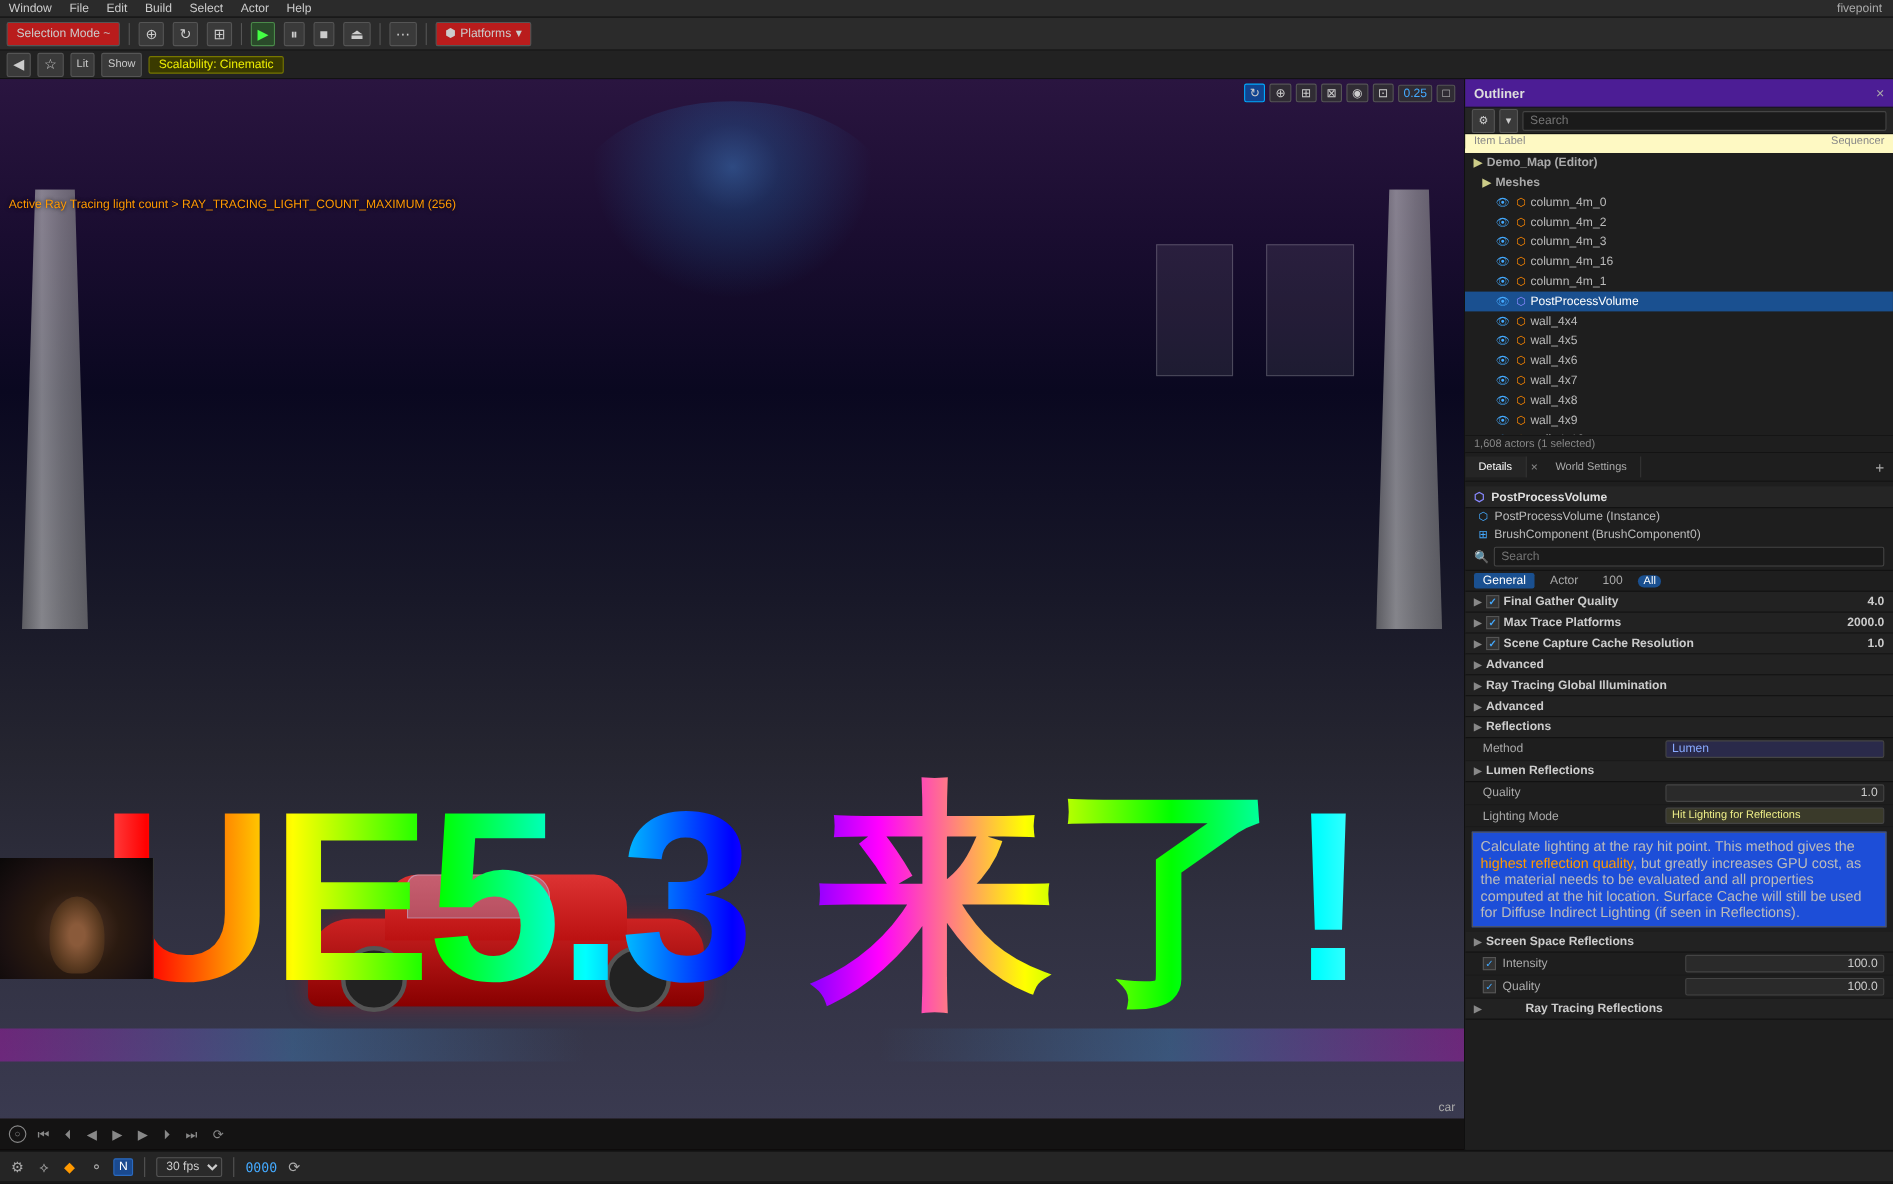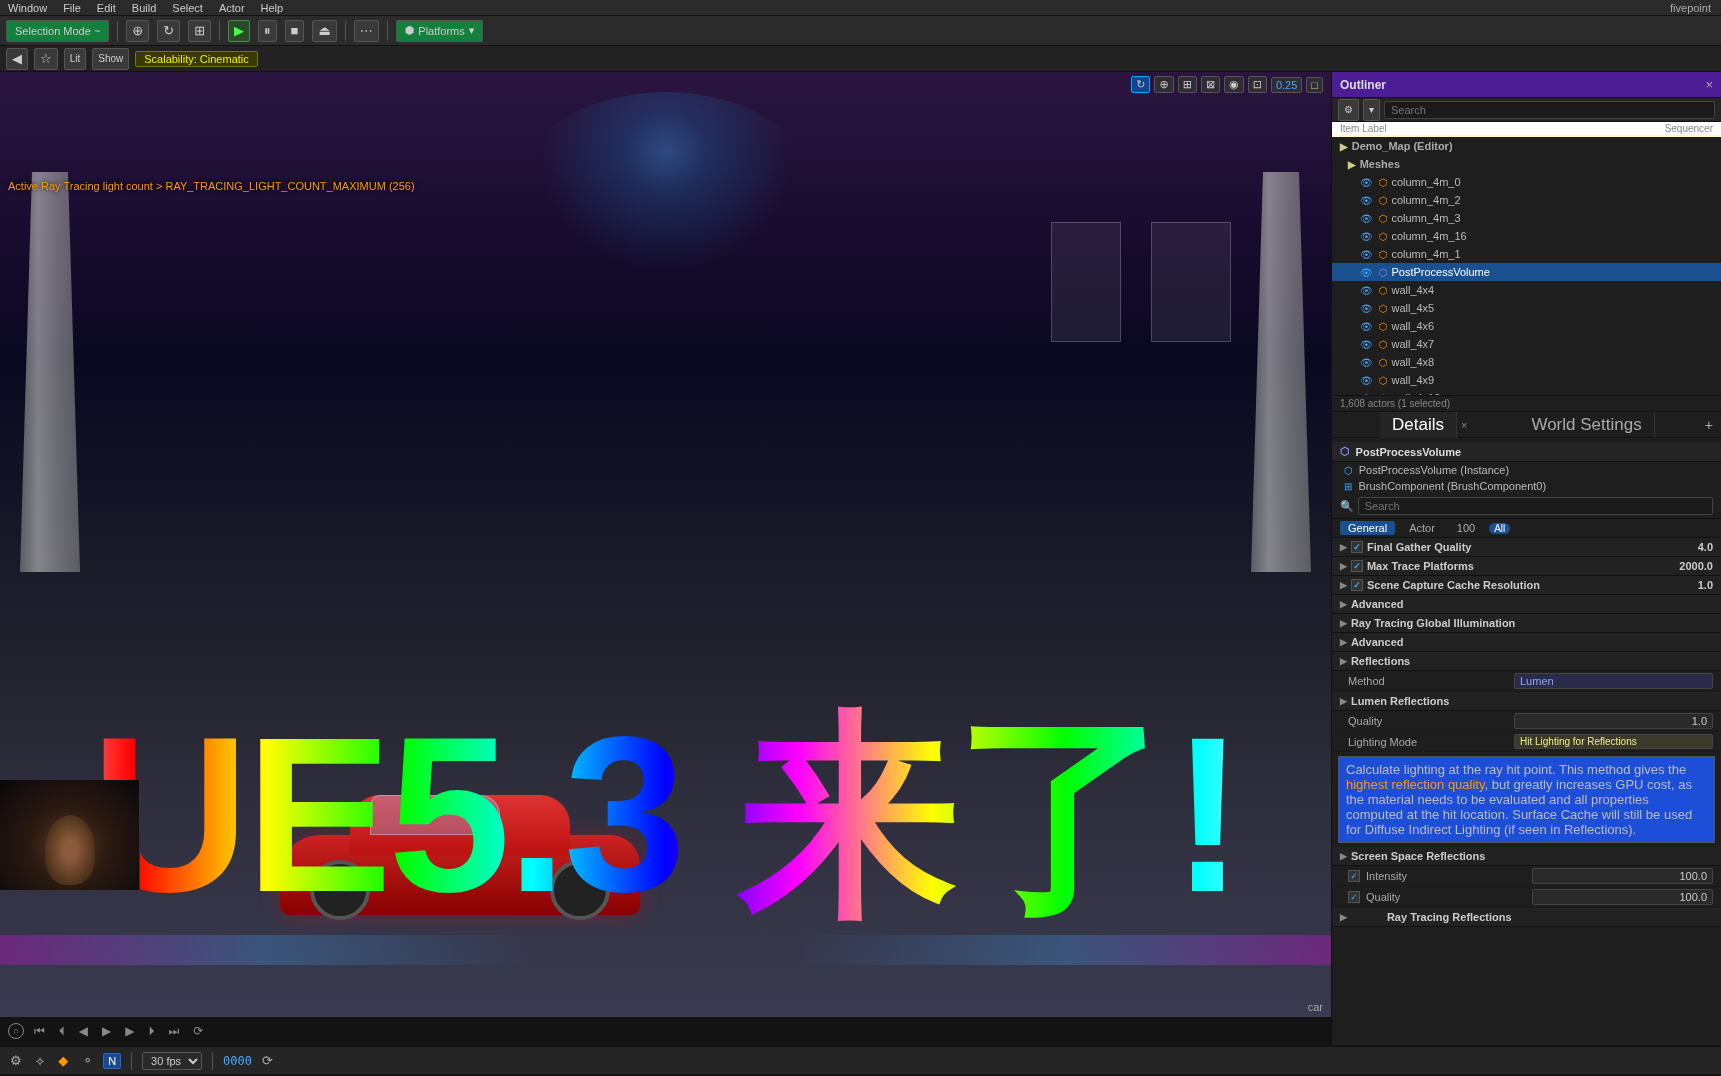--- a/index.html
+++ b/index.html
@@ -40,21 +40,21 @@
     #toolbar {
       display: flex;
       align-items: center;
       background: #2b2b2b;
       height: 30px;
       padding: 0 6px;
       gap: 8px;
       border-bottom: 1px solid #111;
     }
     .toolbar-btn {
-      background: #15803d;
+      background: #b91c1c;
       border: 1px solid #555;
       color: #ccc;
       padding: 2px 8px;
       font-size: 11px;
       cursor: pointer;
       border-radius: 2px;
       display: flex;
       align-items: center;
       gap: 4px;
       height: 22px;
@@ -301,25 +301,24 @@
     }
     .details-tabs {
       display: flex;
       align-items: center;
       background: #1e1e1e;
       border-bottom: 1px solid #111;
       height: 26px;
     }
     .details-tab {
       padding: 4px 12px;
-      font-size: 17px;
+      font-size: 10px;
       cursor: pointer;
       color: #aaa;
       border-right: 1px solid #333;
-      margin-left: 48px;
     }
     .details-tab.active {
       background: #252525;
       color: #fff;
     }
     .details-tab-close {
       color: #888;
       font-size: 11px;
       padding: 0 4px;
       cursor: pointer;
@@ -663,21 +662,21 @@
       <div class="panel-header">
         <span class="panel-title">Outliner</span>
         <span class="panel-close">×</span>
       </div>
       <div class="outliner-toolbar">
         <button class="toolbar-icon-btn" style="font-size:10px;">⚙</button>
         <button class="toolbar-icon-btn" style="font-size:10px;">▾</button>
         <input class="search-box" type="text" placeholder="Search" style="">
       </div>
 
-      <div style="display:flex; padding: 1px 8px; background:#ffffff; border-bottom:2px solid #fef9c3; font-size:10px; color:#888; gap:8px;">
+      <div style="display:flex; padding: 1px 8px; background:#fef9c3; border-bottom:4px solid #fef9c3; font-size:10px; color:#888; gap:8px;">
         <span style="flex:1;">Item Label</span>
         <span>Sequencer</span>
       </div>
       <div id="outliner-content">
         <div class="outliner-row header-row">
           <span class="folder-icon">▶</span>
           <span>Demo_Map (Editor)</span>
         </div>
         <div class="outliner-row outliner-indent header-row">
           <span class="folder-icon">▶</span>

